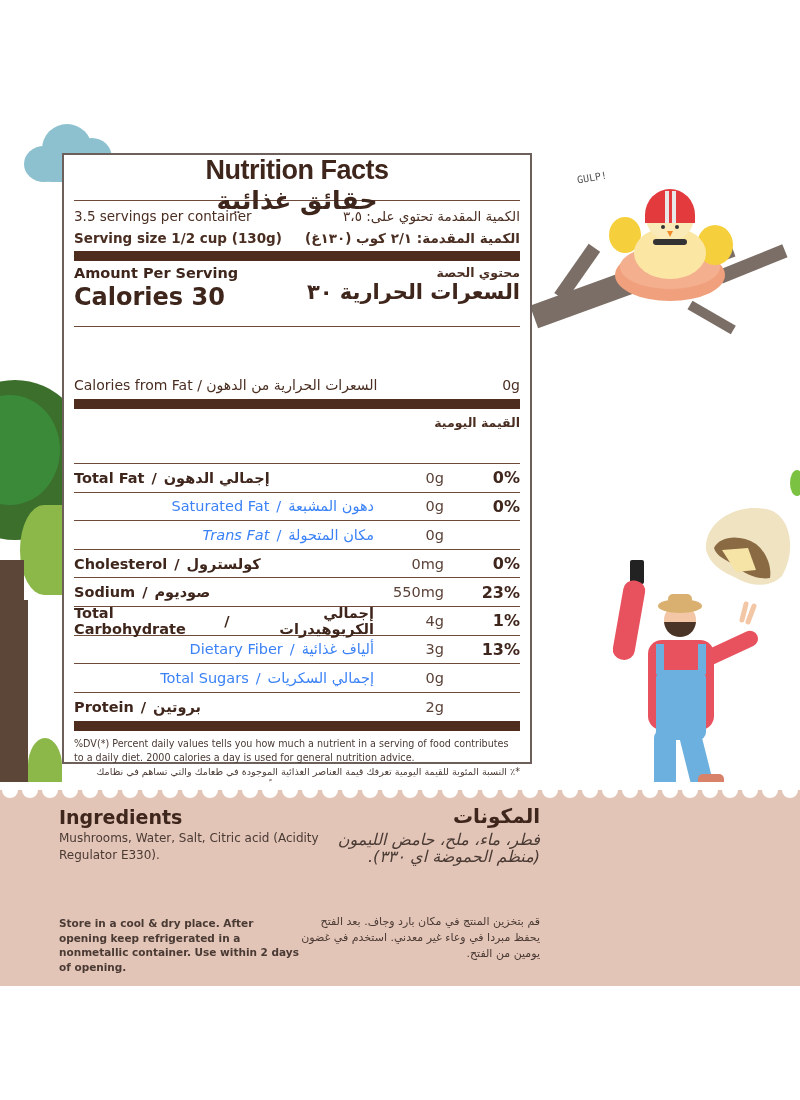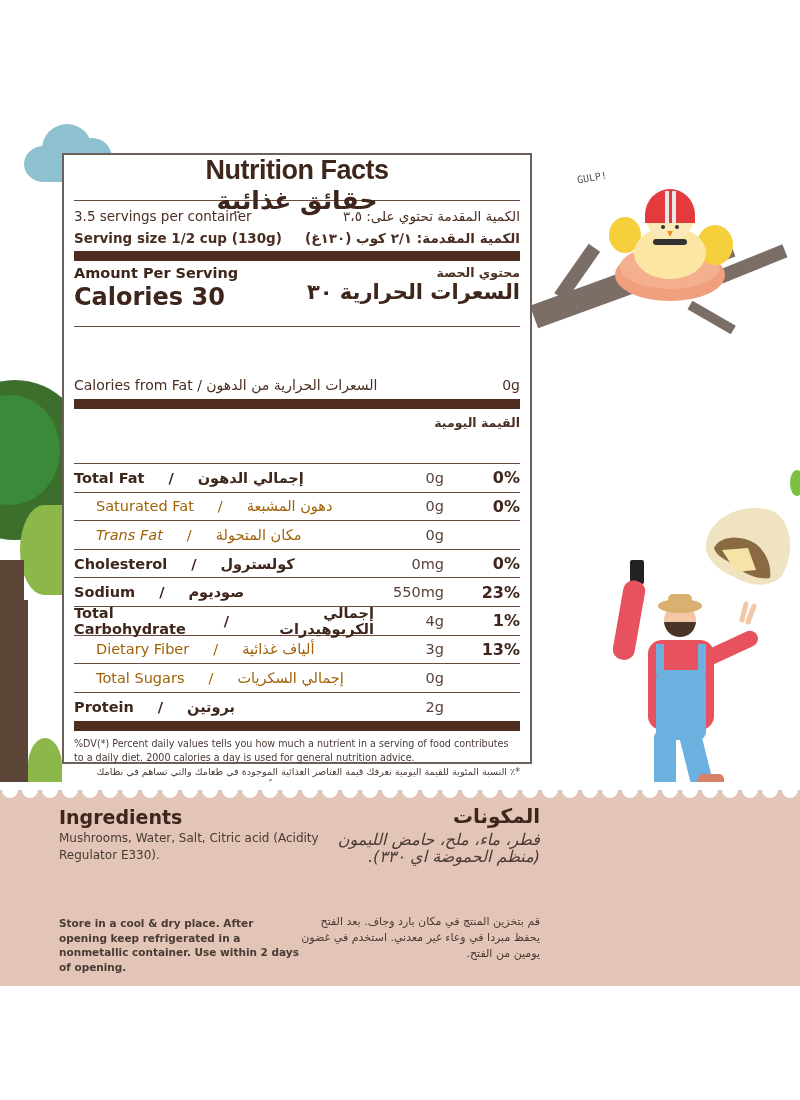--- a/index.html
+++ b/index.html
@@ -46,23 +46,23 @@
   .amount-label-ar { font-size: 12.5px; font-weight: bold; }
   .calories-ar { font-size: 21px; font-weight: bold; color: #3f261c; }
 
   .cal-fat-row { display: flex; justify-content: space-between; align-items: center; height: 28px; font-size: 14px; margin-top: 44px; }
 
   .dv-head { text-align: right; padding-top: 6px; height: 55px; border-bottom: 1px solid #6d4a3a; }
   .dv-head .en { font-size: 12.5px; font-weight: bold; }
   .dv-head .arh { font-size: 12.5px; font-weight: bold; direction: rtl; }
 
   .n-row { display: flex; align-items: center; height: 28.6px; border-bottom: 1px solid #6d4a3a; font-size: 14.5px; }
-  .n-row .name { flex: 1; display: flex; align-items: center; gap: 22px; }
+  .n-row .name { flex: 1; display: flex; align-items: center; gap: 5px; }
   .n-row .name.bold { font-weight: bold; color: #3f261c; }
-  .n-row .name.indent { padding-left: 22px; color: #a16207; }
+  .n-row .name.indent { padding-left: 22px; color: #3b82f6; justify-content: flex-end; }
   .n-row .name .sep { padding: 0 2px; }
   .n-row .amt { width: 70px; text-align: right; color: #5a4238; }
   .n-row .dv { width: 76px; text-align: right; font-weight: bold; font-size: 16px; color: #3f261c; }
   .n-row.last { border-bottom: none; }
   .italic { font-style: italic; }
 
   .footnote { font-size: 9.6px; line-height: 13.5px; color: #4a3a34; padding-top: 6px; }
   .footnote .ar-note { direction: rtl; text-align: right; margin-top: 1px; }
 
   

